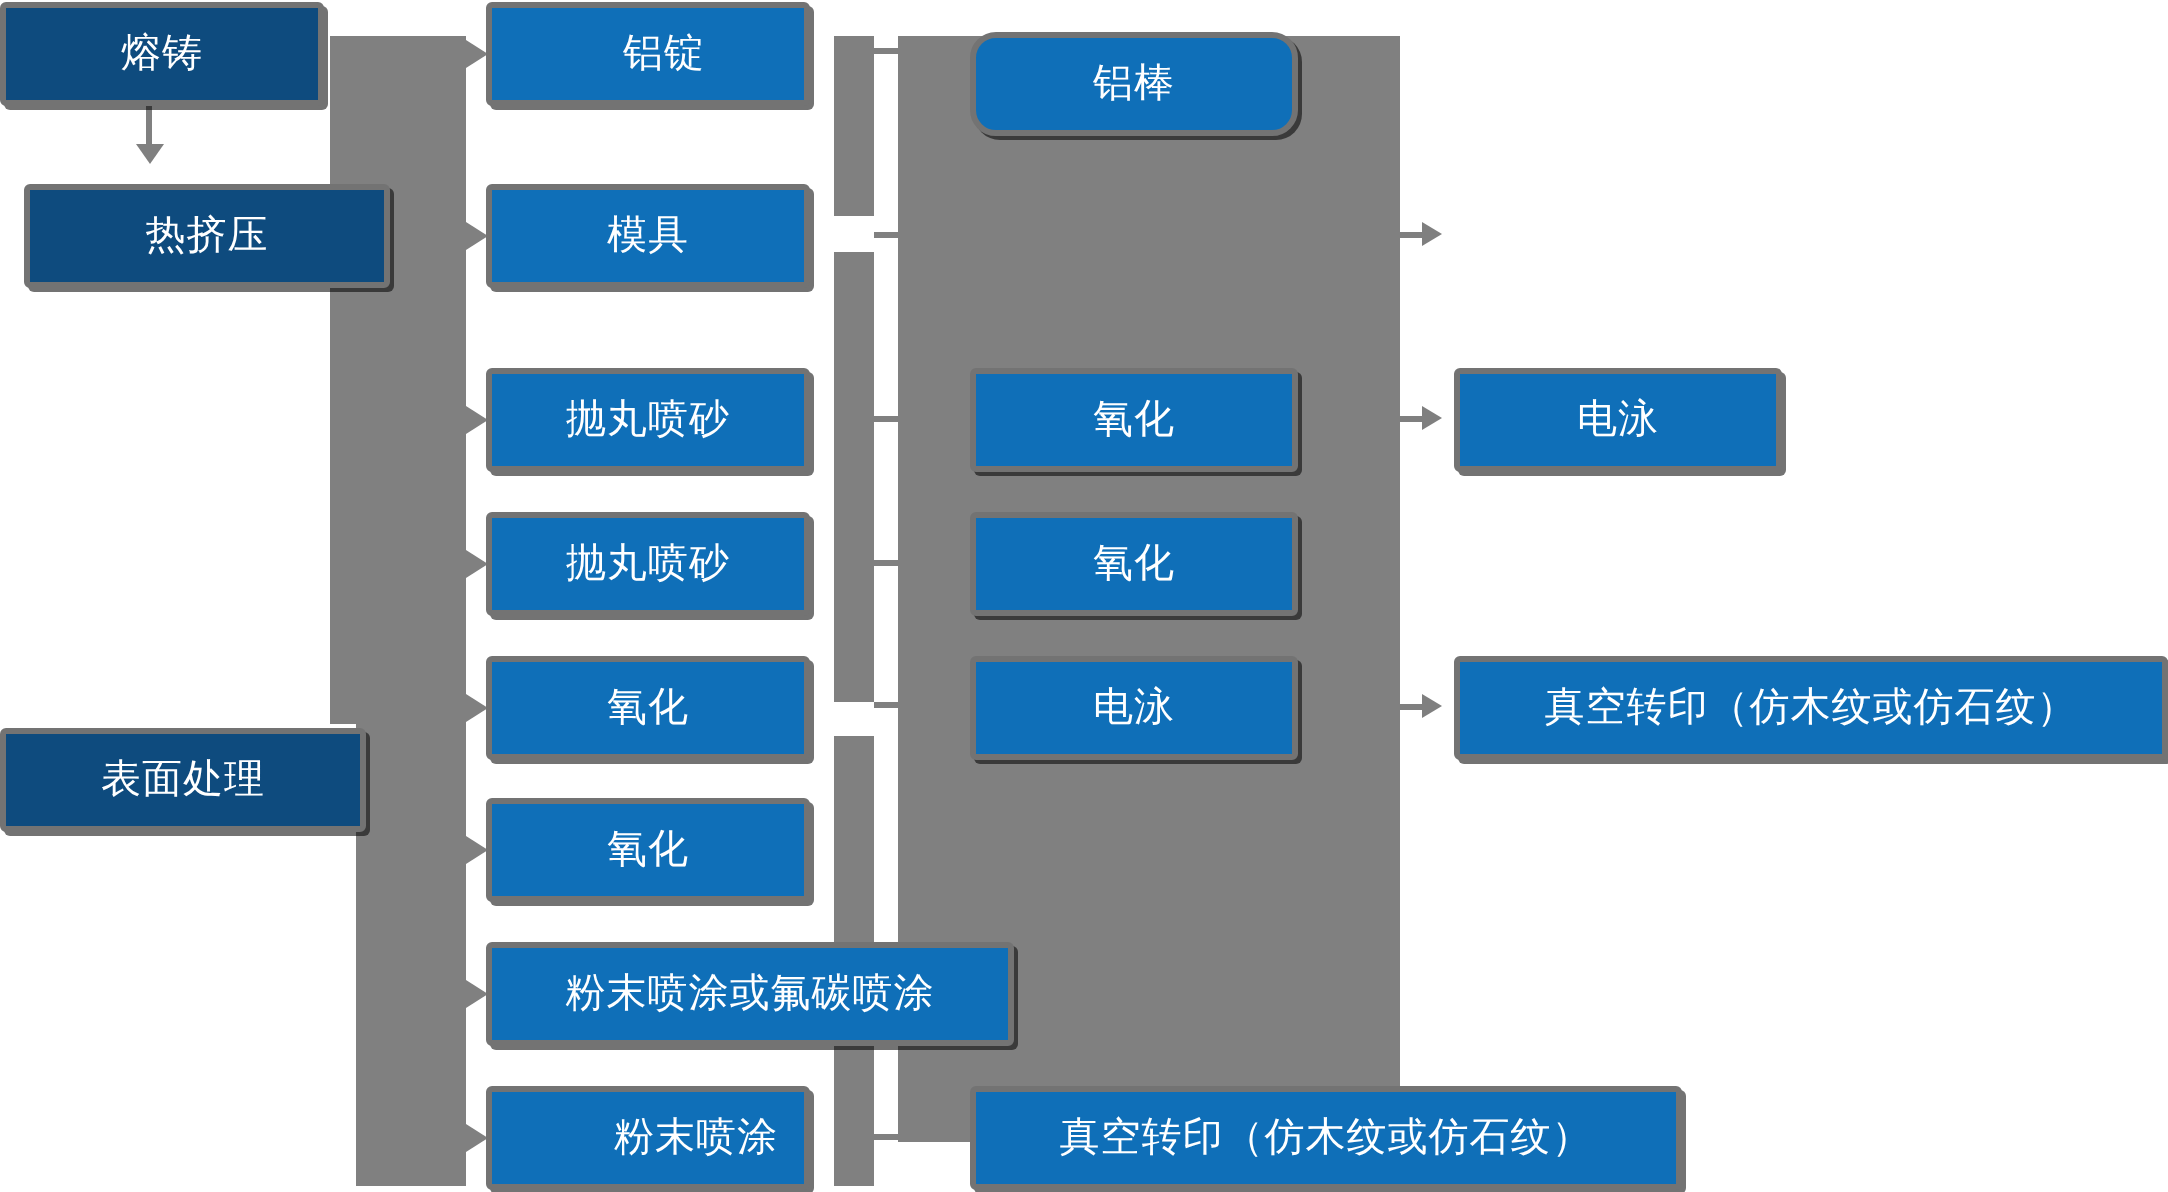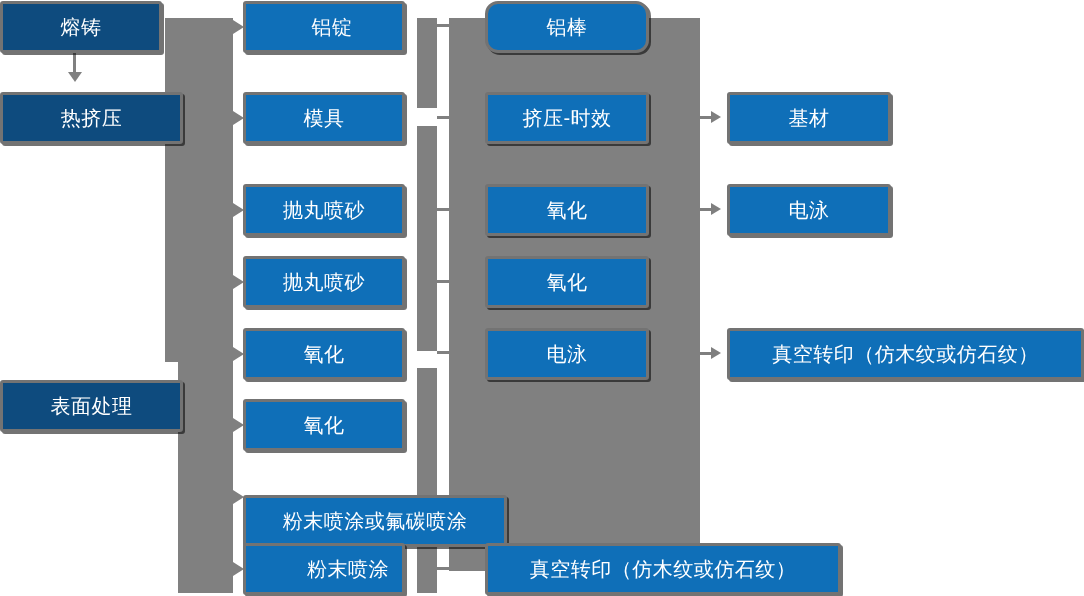--- a/index.html
+++ b/index.html
@@ -119,51 +119,49 @@
   <div class="arrow-gray-sm" style="left:711px; top:111px;"></div>
 
   <div class="arrow-stem" style="left:700px; top:208px; width:13px;"></div>
   <div class="arrow-gray-sm" style="left:711px; top:203px;"></div>
 
   <div class="arrow-stem" style="left:700px; top:352px; width:13px;"></div>
   <div class="arrow-gray-sm" style="left:711px; top:347px;"></div>
 
   <div class="node dark" style="left:0px; top:1px; width:162px; height:52px;">熔铸</div>
 
-  <div class="node dark" style="left:0px; top:92px; width:183px; height:52px;">热挤压</div>
+  <div class="node dark" style="left:12px; top:92px; width:183px; height:52px;">热挤压</div>
 
-  <div class="node dark" style="left:0px; top:364px; width:183px; height:52px;margin-top:16px;">表面处理</div>
+  <div class="node dark" style="left:0px; top:364px; width:183px; height:52px;">表面处理</div>
 
   <div class="node mid" style="left:243px; top:1px; width:162px; height:52px;padding-left:16px;">铝锭</div>
 
   <div class="node mid" style="left:243px; top:92px; width:162px; height:52px;">模具</div>
 
   <div class="node mid" style="left:243px; top:184px; width:162px; height:52px;">抛丸喷砂</div>
 
   <div class="node mid" style="left:243px; top:256px; width:162px; height:52px;">抛丸喷砂</div>
 
   <div class="node mid" style="left:243px; top:328px; width:162px; height:52px;">氧化</div>
 
   <div class="node mid" style="left:243px; top:399px; width:162px; height:52px;">氧化</div>
 
-  <div class="node mid" style="left:243px; top:471px; width:264px; height:52px;margin-top:24px;">粉末喷涂或氟碳喷涂</div>
+  <div class="node mid" style="left:243px; top:471px; width:264px; height:52px;">粉末喷涂或氟碳喷涂</div>
 
   <div class="node mid" style="left:243px; top:543px; width:162px; height:52px;padding-left:48px;">粉末喷涂</div>
 
-  <div class="node mid" style="left:485px; top:1px; width:164px; height:52px;border-radius:13px;">铝棒</div>
+  <div class="node mid" style="left:485px; top:16px; width:164px; height:52px;border-radius:13px;">铝棒</div>
 
-  <div class="node mid" style="left:485px; top:92px; width:164px; height:52px;">挤压-时效</div>
 
   <div class="node mid" style="left:485px; top:184px; width:164px; height:52px;">氧化</div>
 
   <div class="node mid" style="left:485px; top:256px; width:164px; height:52px;">氧化</div>
 
   <div class="node mid" style="left:485px; top:328px; width:164px; height:52px;">电泳</div>
 
   <div class="node mid" style="left:485px; top:543px; width:356px; height:52px;">真空转印（仿木纹或仿石纹）</div>
 
-  <div class="node mid" style="left:727px; top:92px; width:164px; height:52px;">基材</div>
 
   <div class="node mid" style="left:727px; top:184px; width:164px; height:52px;">电泳</div>
 
   <div class="node mid" style="left:727px; top:328px; width:357px; height:52px;">真空转印（仿木纹或仿石纹）</div>
 
 </div>
 
 </body></html>

